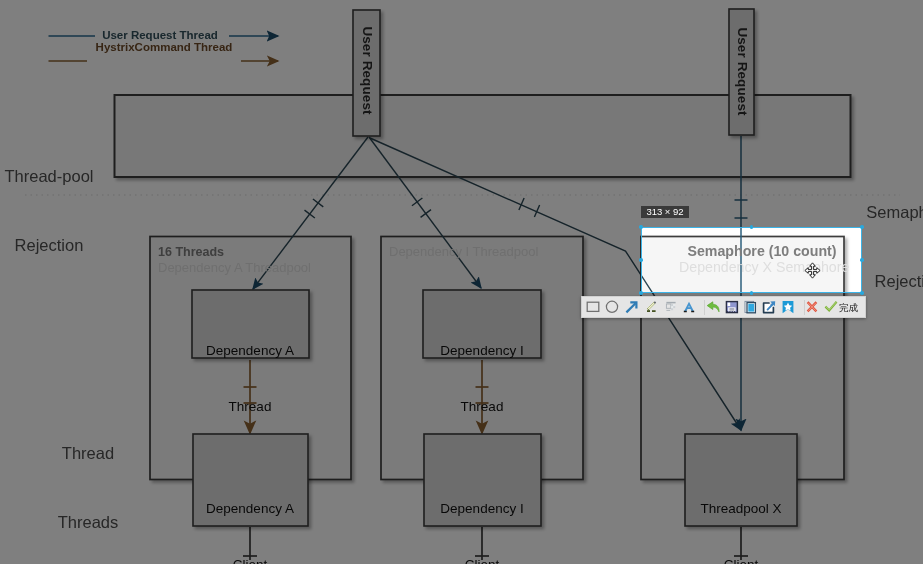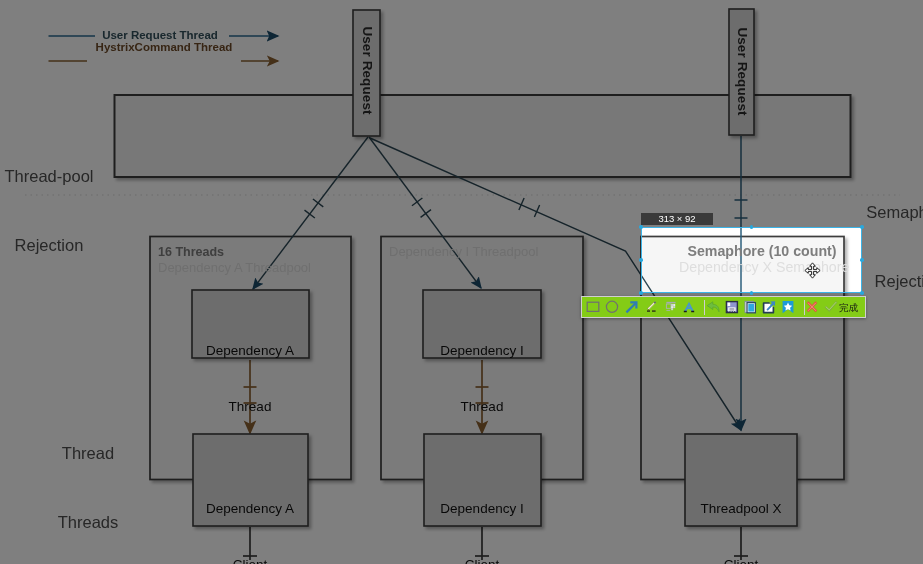--- a/index.html
+++ b/index.html
@@ -25,21 +25,21 @@
   .sel-clip .diagram{position:absolute;}
   .sel-border{position:absolute;left:0;top:0;right:0;bottom:0;border:1.2px solid #3bb4e8;box-sizing:border-box;}
   .h{position:absolute;width:3.5px;height:3.5px;background:#29a8dd;border-radius:50%;}
   .h-nw{left:-1.75px;top:-1.75px;} .h-n{left:50%;margin-left:-1.75px;top:-1.75px;} .h-ne{right:-1.75px;top:-1.75px;}
   .h-e{right:-1.75px;top:50%;margin-top:-1.75px;} .h-se{right:-1.75px;bottom:-1.75px;}
   .h-s{left:50%;margin-left:-1.75px;bottom:-1.75px;} .h-sw{left:-1.75px;bottom:-1.75px;}
   .h-w{left:-1.75px;top:50%;margin-top:-1.75px;}
   .size-badge{position:absolute;background:#3a3a3a;color:#ffffff;font-size:9.5px;
     font-family:"Liberation Sans",sans-serif;line-height:12px;white-space:nowrap;text-align:center;
     box-sizing:border-box;}
-  .toolbar{position:absolute;background:#84cc16;border:1px solid #d0d0d0;
+  .toolbar{position:absolute;background:#e5e5e5;border:1px solid #d0d0d0;
     box-shadow:0 1px 3px rgba(0,0,0,0.35);display:flex;align-items:center;height:22px;padding:0 3px;box-sizing:border-box;}
   .tb-btn{display:flex;align-items:center;justify-content:center;width:20px;height:20px;cursor:pointer;}
   .tb-sep{width:1px;height:15px;background:#cfcfcf;margin:0 3px;}
   .tb-text{font-size:9.5px;color:#151515;white-space:nowrap;line-height:12px;font-family:"Liberation Sans",sans-serif;}
   .move-cursor{position:absolute;}
 </style>
 </head>
 <body>
 
 <div id="stage">
@@ -244,21 +244,21 @@
     <span class="h h-nw"></span>
     <span class="h h-n"></span>
     <span class="h h-ne"></span>
     <span class="h h-e"></span>
     <span class="h h-se"></span>
     <span class="h h-s"></span>
     <span class="h h-sw"></span>
     <span class="h h-w"></span>
   </div>
 
-  <div id="badge" class="size-badge" style="left: 641px; top: 213px; width: 72px; height: 12px;">313 × 92</div>
+  <div id="badge" class="size-badge" style="left: 641px; top: 206px; width: 48px; height: 12px;">313 × 92</div>
 
   <div id="toolbar" class="toolbar" style="left: 581px; top: 295.5px; width: 285px; height: 22.5px;">
       <div class="tb-btn" style="position: absolute; left: 1px; top: 0px;">
         <svg width="20" height="20" viewBox="0 0 20 20">
           <rect x="4.2" y="5.2" width="11.6" height="9.2" fill="none" stroke="#707070" stroke-width="1.25"></rect>
         </svg>
       </div>
       <div class="tb-btn" style="position: absolute; left: 20px; top: 0px;">
         <svg width="20" height="20" viewBox="0 0 20 20">
           <circle cx="10" cy="9.8" r="5.6" fill="none" stroke="#707070" stroke-width="1.25"></circle>

